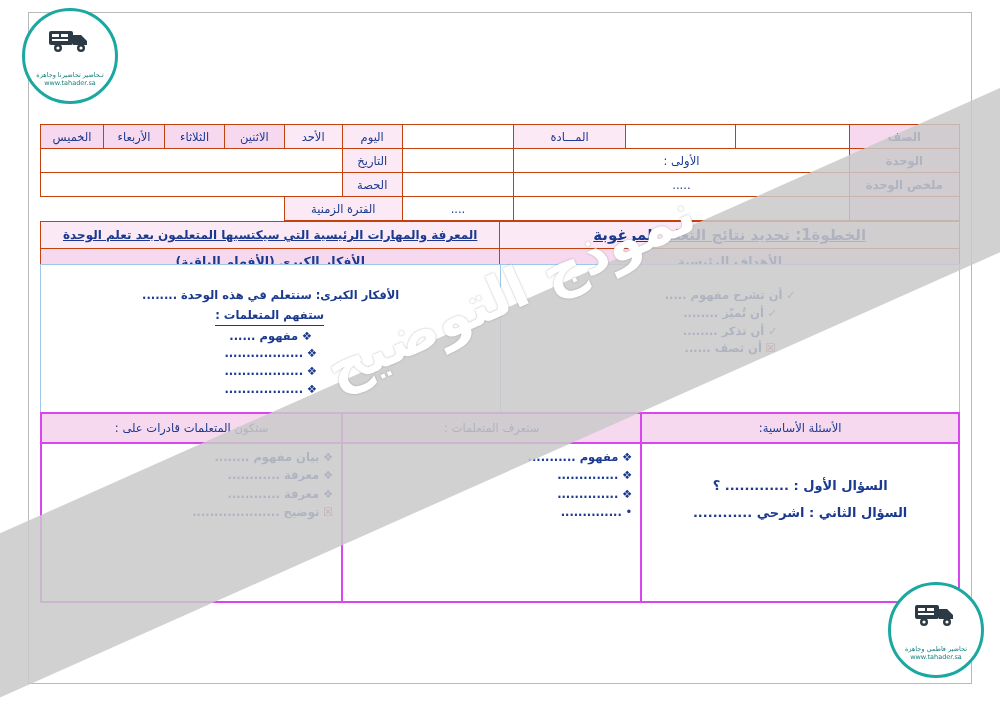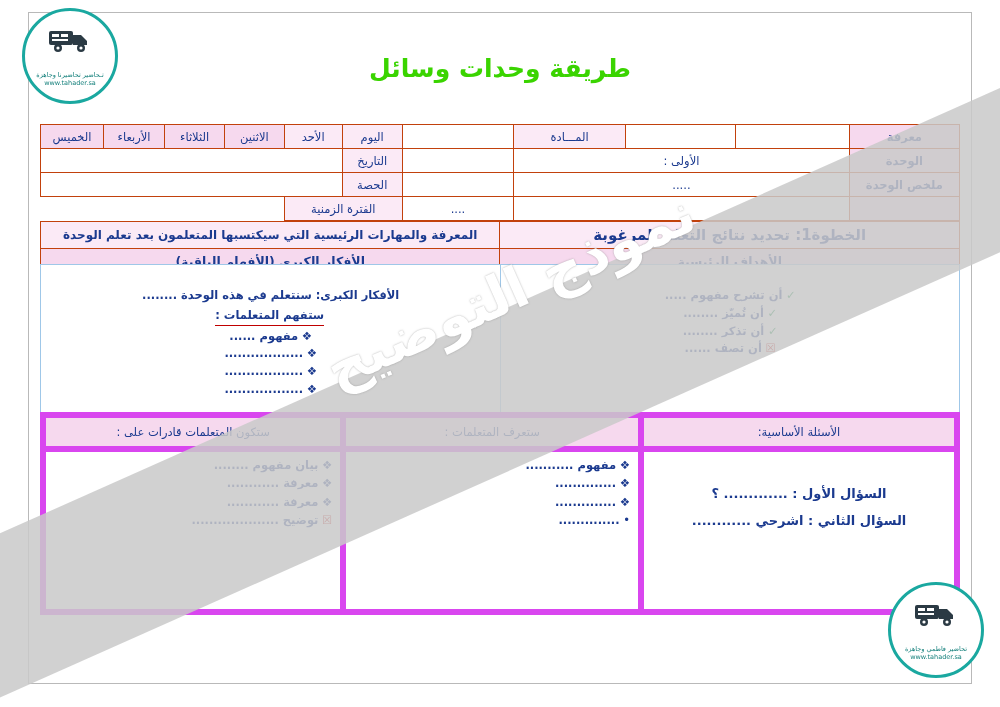--- a/index.html
+++ b/index.html
@@ -124,40 +124,40 @@
   }
   .pink { background: #f6d9ee; }
   .lightpink { background: #fbeaf6; }
   .bold { font-weight: bold; }
 
   
   #t-top { left: 40px; top: 124px; width: 920px; }
 
   
   #t-step { left: 40px; top: 221px; width: 920px; }
-  #t-step td { height: 21px; }
+  #t-step td { height: 21px; text-decoration: underline; }
 
   
   #t-ideas { left: 40px; top: 274px; width: 920px; }
   #t-ideas td {
     border: 1px solid #9fc7e8;
     text-align: center;
     vertical-align: top;
     padding: 16px 8px;
   }
   .lines { line-height: 1.55; }
   .chk { color: #0b8a3e; font-weight: bold; }
   .redbox { color: #c00000; font-weight: bold; }
   .bullet-d { color: #1b3a8f; }
   .underline-red { border-bottom: 1.5px solid #c00000; }
 
   
   #t-bottom { left: 40px; top: 412px; width: 920px; }
   #t-bottom td {
-    border: 6px solid #d946ef;
+    border: 2px solid #d946ef;
     text-align: right;
     vertical-align: top;
     padding: 4px 8px;
     height: auto;
   }
   #t-bottom td.hdr {
     text-align: center;
     vertical-align: middle;
     height: 20px;
     background: #f6d9ee;
@@ -168,26 +168,25 @@
   .right-list { line-height: 1.6; }
   .dot { color:#1b3a8f; }
 </style>
 </head>
 <body>
 
 <div id="page">
 
   <div class="page-border"></div>
 
-  <div class="doc-title">طريقة وحدات وسائل</div>
 
   <table id="t-top">
     <tbody>
         <tr>
-      <td class="pink bold" style="width:128px">معرفة</td>
+      <td class="pink bold" style="width:128px">الصف</td>
       <td style="width:150px"></td>
       <td style="width:145px"></td>
       <td class="lightpink" style="width:130px">المـــادة</td>
       <td style="width:140px"></td>
       <td class="lightpink" style="width:58px">اليوم</td>
       <td class="lightpink" style="width:58px">الأحد</td>
       <td class="pink" style="width:58px">الاثنين</td>
       <td class="pink" style="width:58px">الثلاثاء</td>
       <td class="pink" style="width:58px">الأربعاء</td>
       <td class="pink" style="width:58px">الخميس</td>

